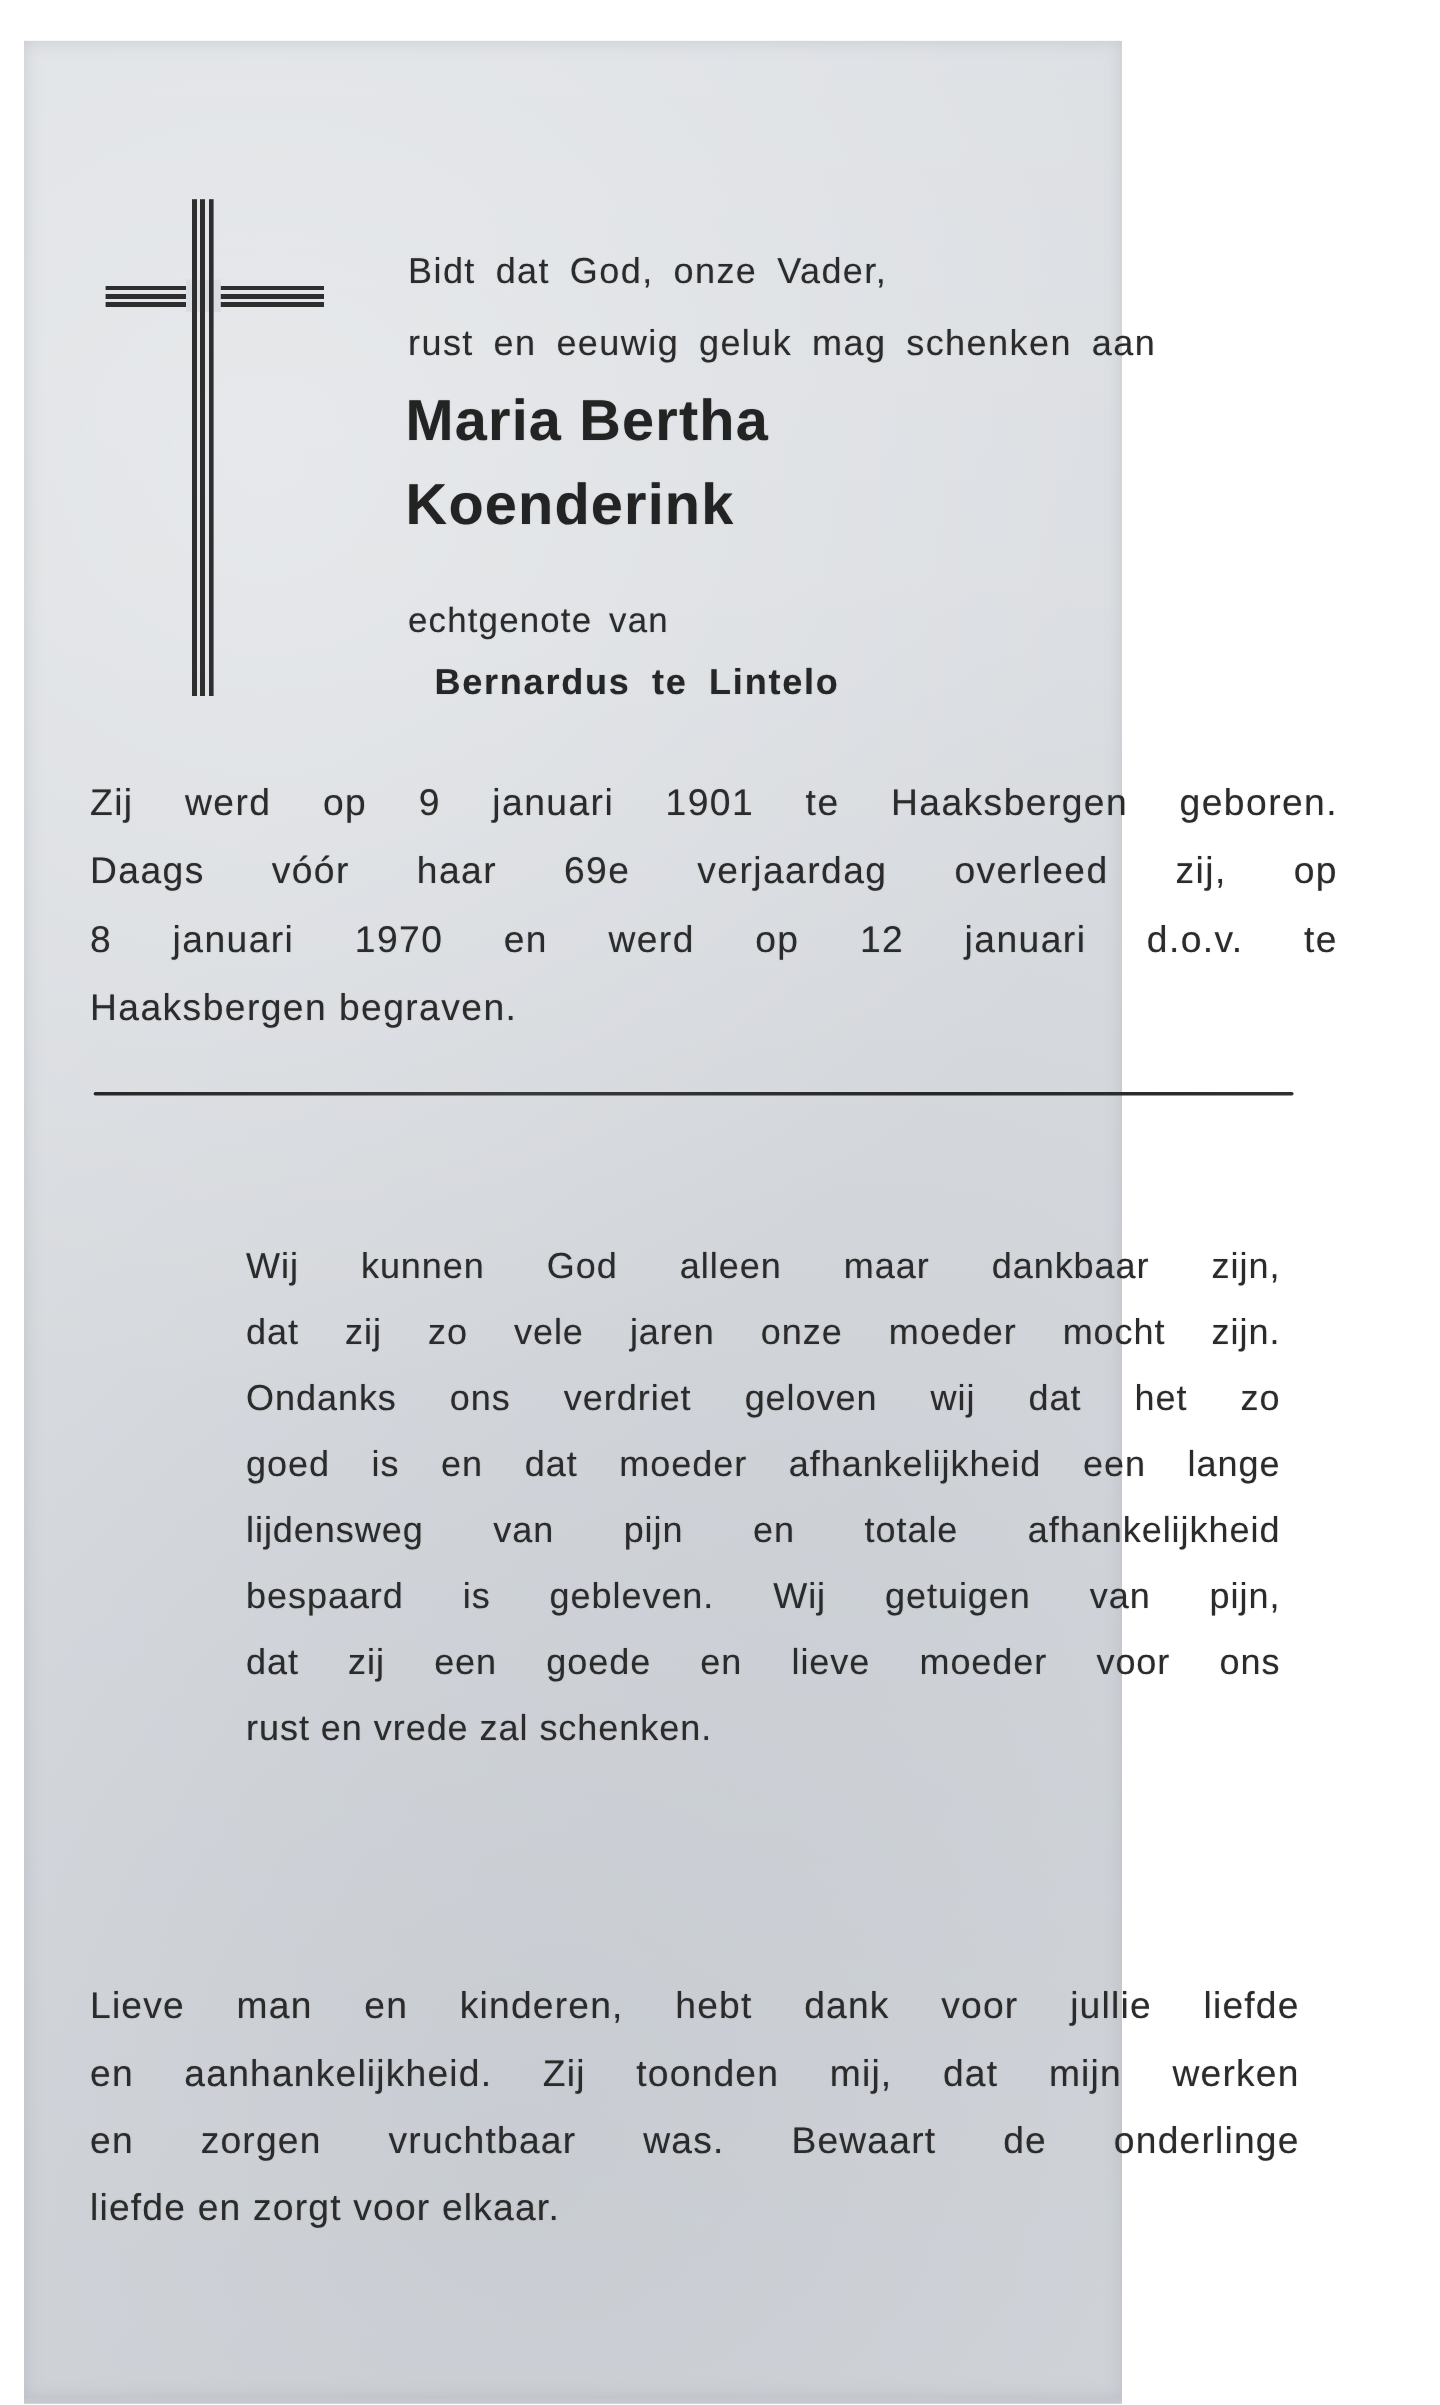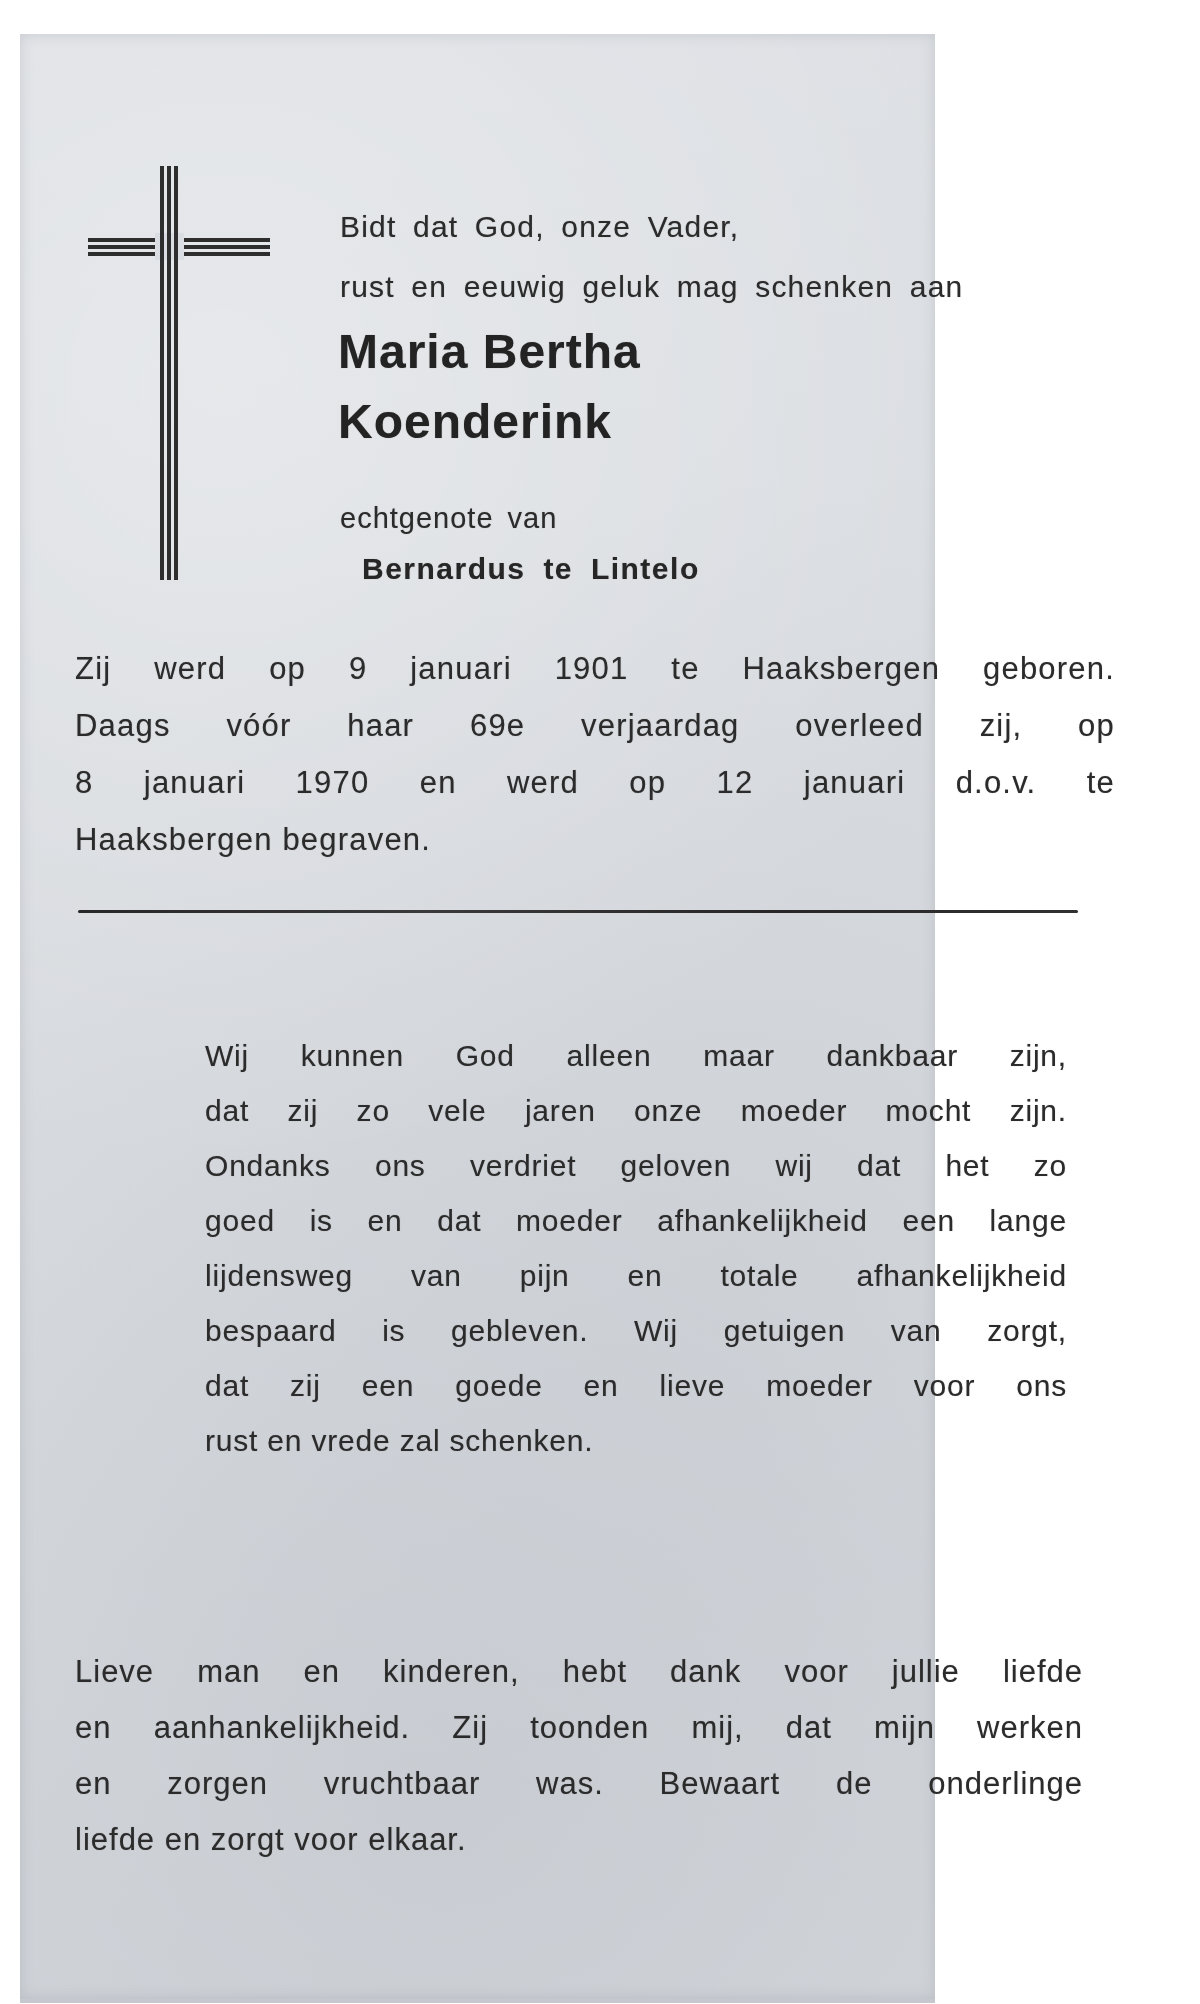--- a/index.html
+++ b/index.html
@@ -105,21 +105,21 @@
     </div>
 
     <div class="divider"></div>
 
     <div class="para tribute">
       <div>Wij kunnen God alleen maar dankbaar zijn,</div>
       <div>dat zij zo vele jaren onze moeder mocht zijn.</div>
       <div>Ondanks ons verdriet geloven wij dat het zo</div>
       <div>goed is en dat moeder afhankelijkheid een lange</div>
       <div>lijdensweg van pijn en totale afhankelijkheid</div>
-      <div>bespaard is gebleven. Wij getuigen van zorgt,</div>
+      <div>bespaard is gebleven. Wij getuigen van pijn,</div>
       <div>dat zij een goede en lieve moeder voor ons</div>
       <div>rust en vrede zal schenken.</div>
     </div>
 
     <div class="para farewell">
       <div>Lieve man en kinderen, hebt dank voor jullie liefde</div>
       <div>en aanhankelijkheid. Zij toonden mij, dat mijn werken</div>
       <div>en zorgen vruchtbaar was. Bewaart de onderlinge</div>
       <div>liefde en zorgt voor elkaar.</div>
     </div>

